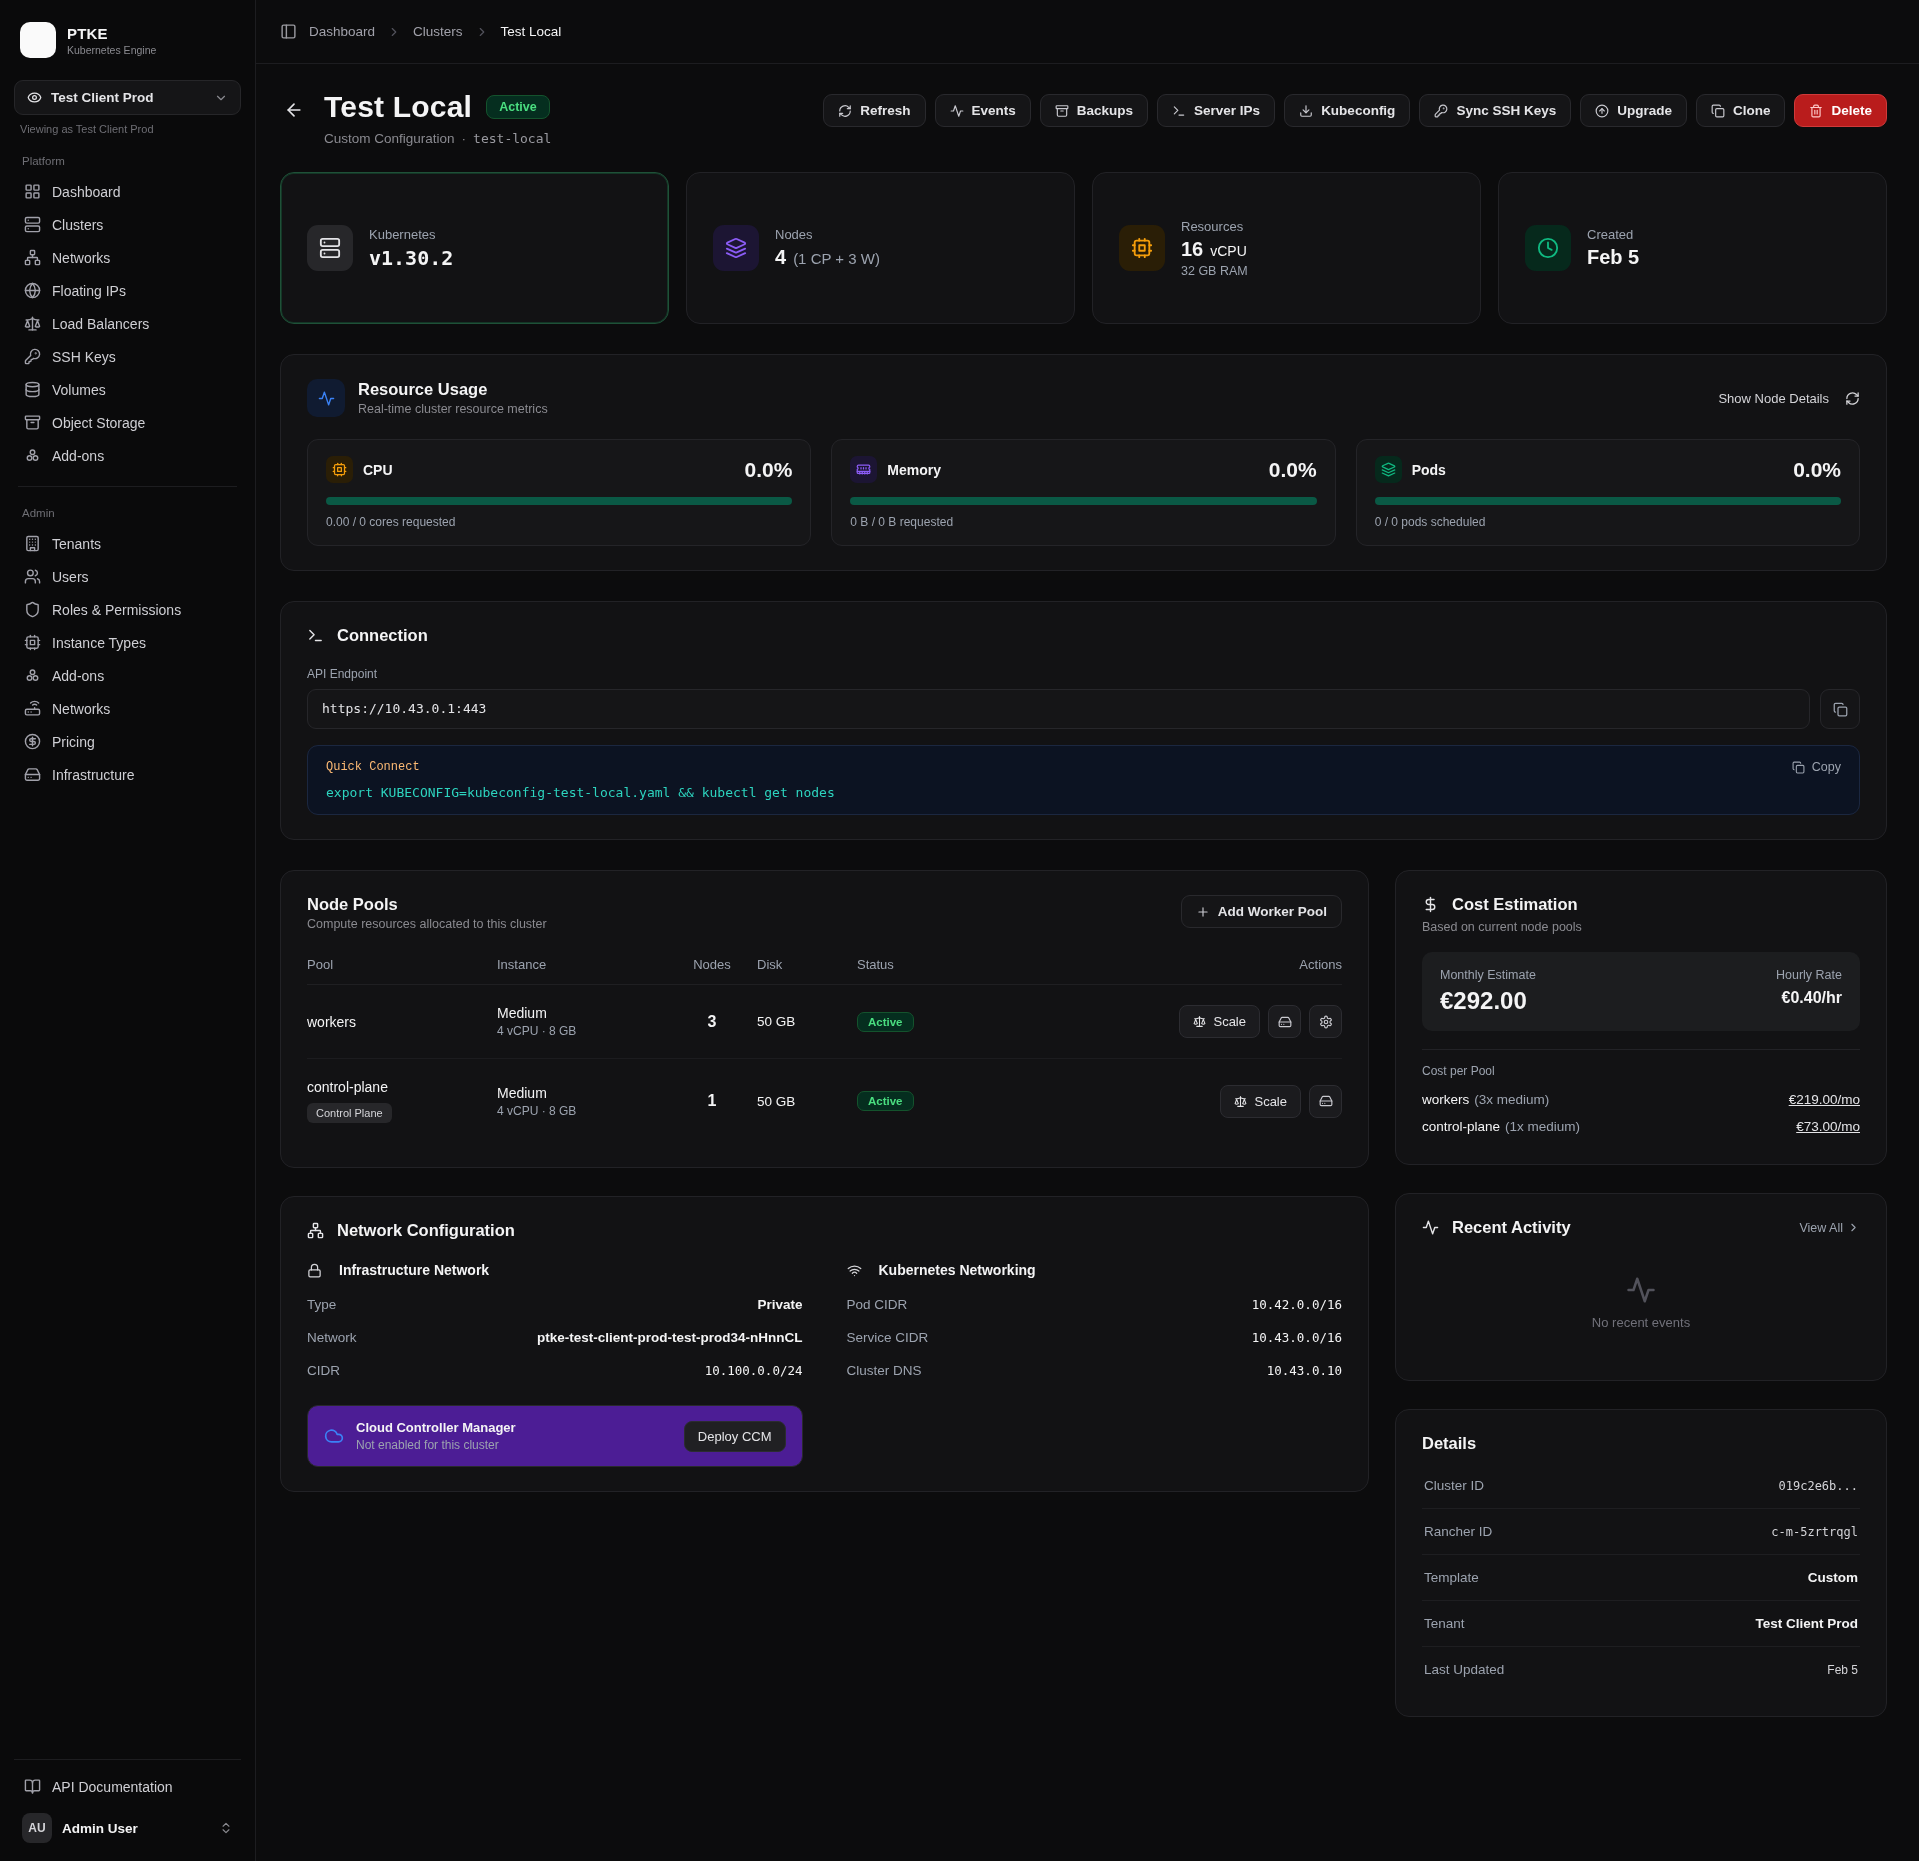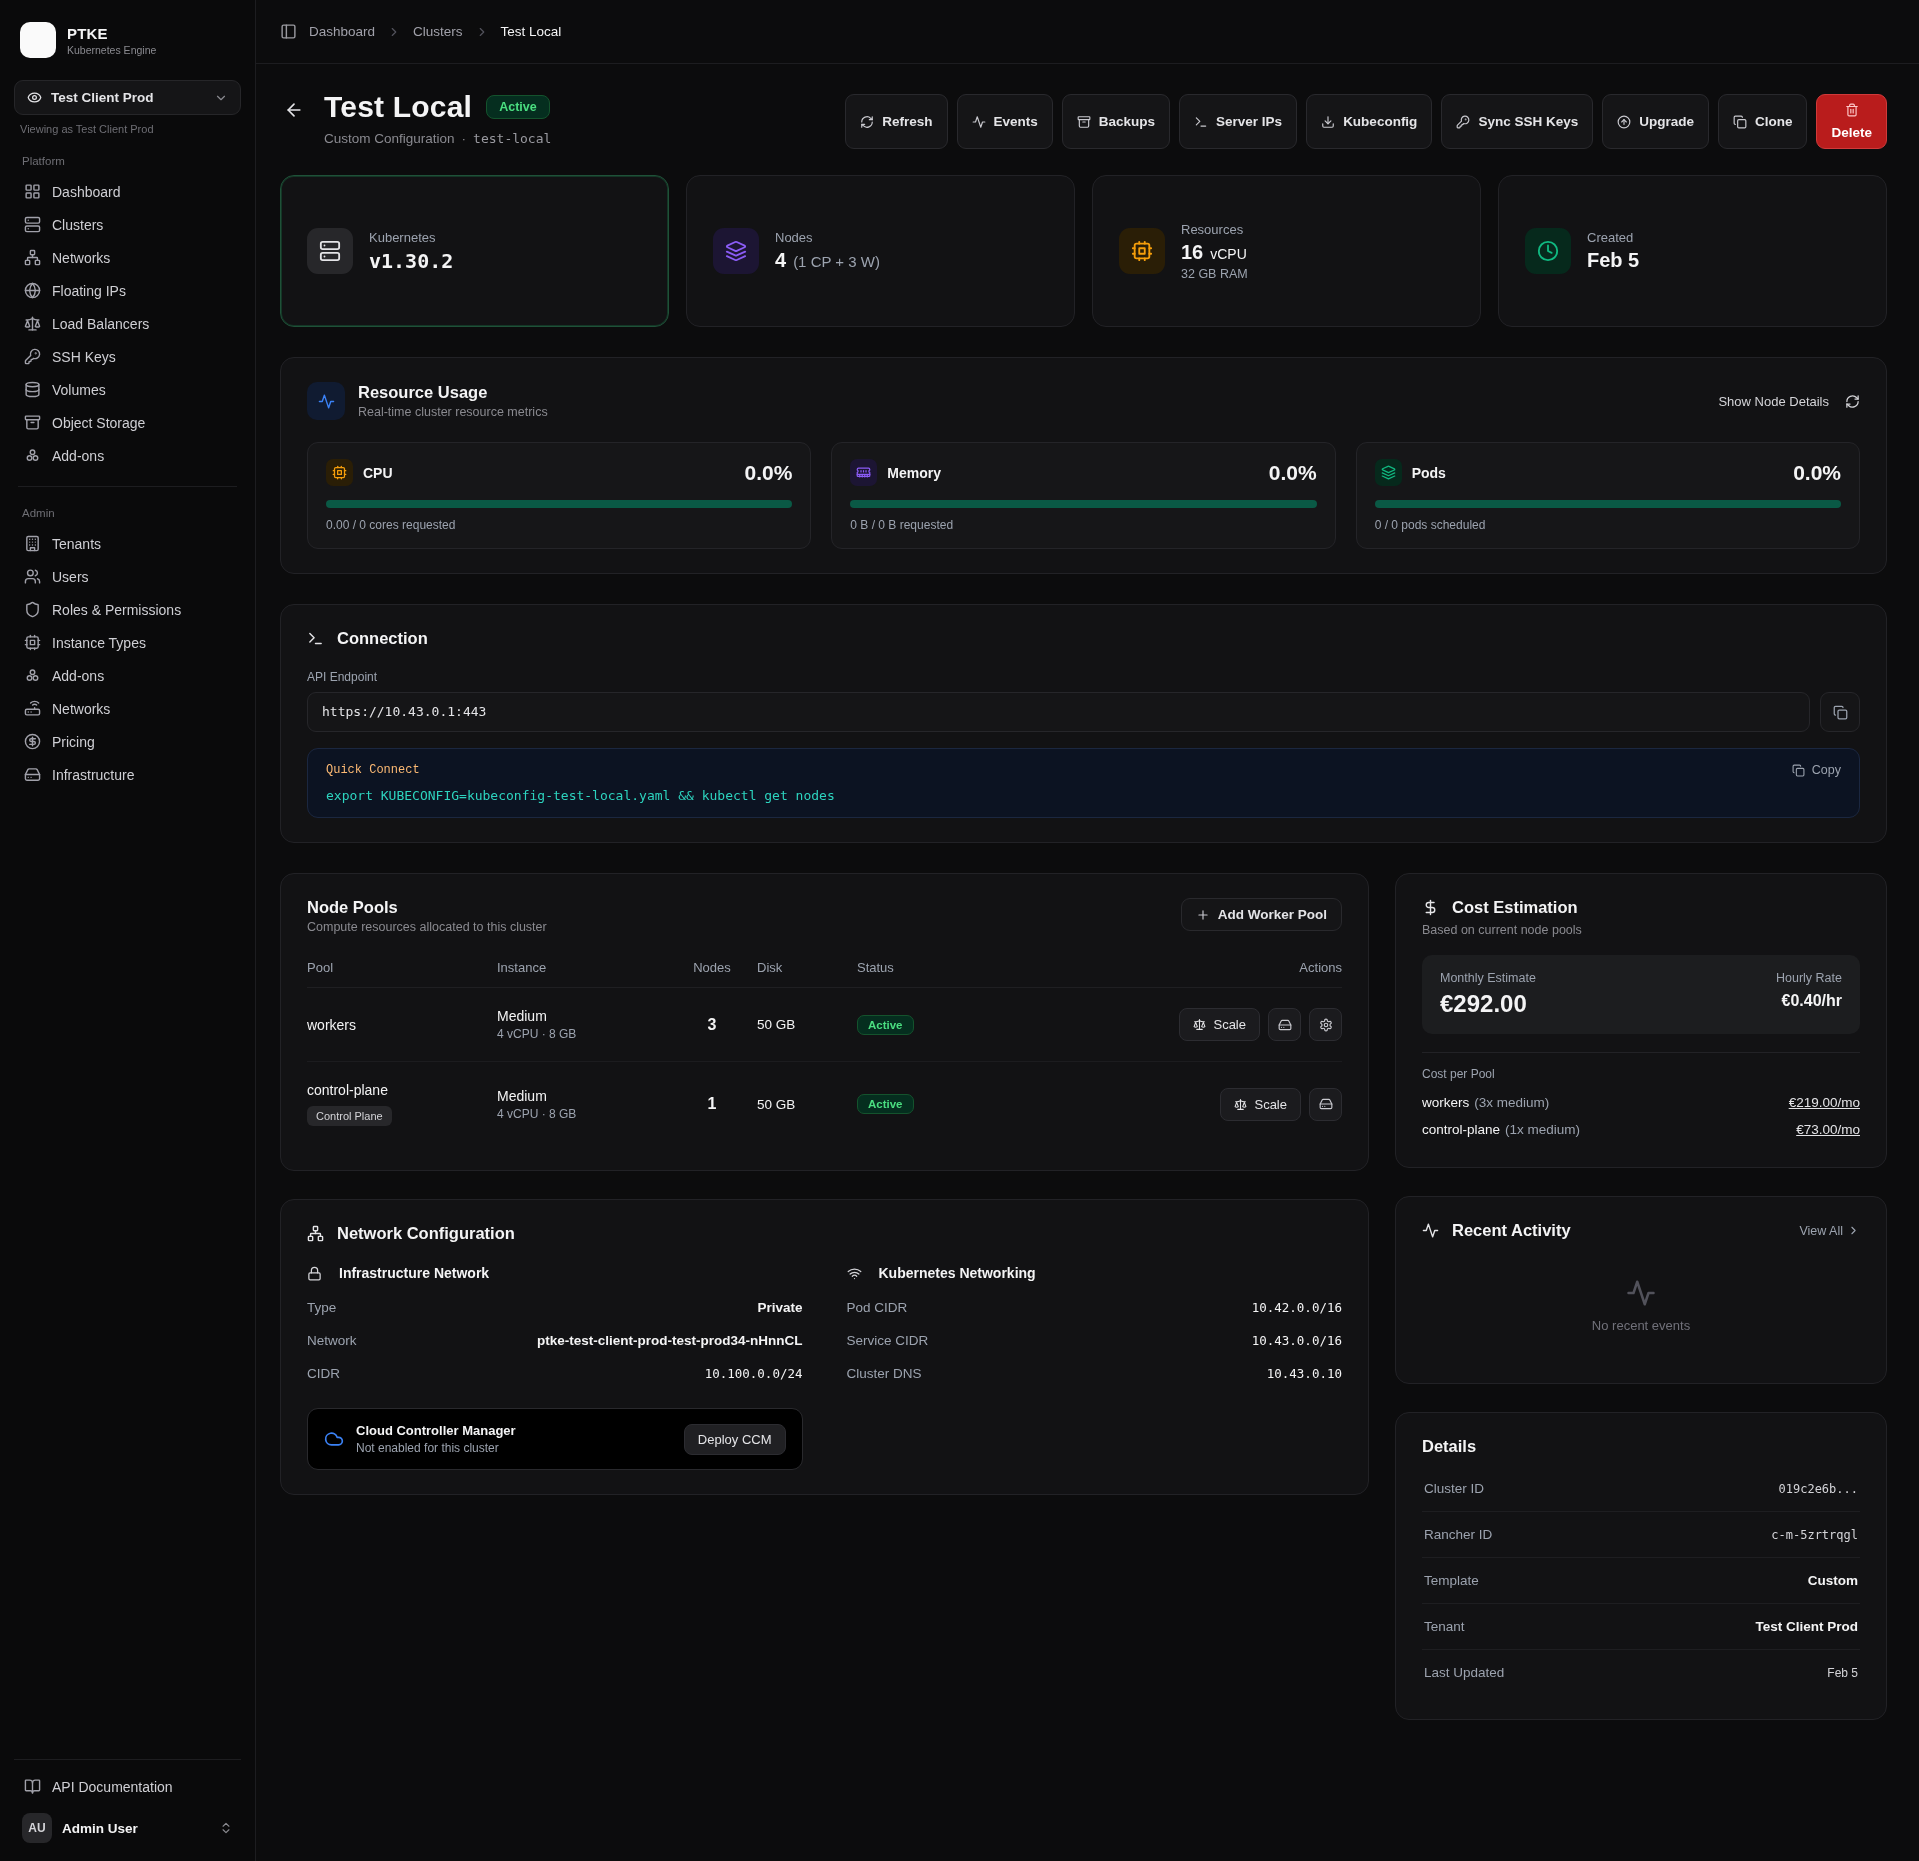--- a/index.html
+++ b/index.html
@@ -54,21 +54,21 @@
   .page-title { font-size:30px; font-weight:700; letter-spacing:.2px; }
   .badge-active { background:#052e1f; border:1px solid #14532d; color:#4ade80;
     font-size:12.5px; font-weight:600; padding:4px 12px; border-radius:8px; }
   .page-sub { margin-top:7px; font-size:13.5px; color:#8a8a90; display:flex; align-items:center; gap:7px; }
   .page-sub .mono { font-size:13px; color:#9a9aa0; }
   .head-actions { margin-left:auto; display:flex; gap:9px; margin-top:4px; }
   .btn { display:inline-flex; align-items:center; gap:8px; background:#151517; border:1px solid #29292d;
     color:#e4e4e7; font-size:13.5px; font-weight:550; padding:8px 14px; border-radius:9px; cursor:pointer;
     font-family:"Liberation Sans", sans-serif; white-space:nowrap; }
   .btn .ic { color:#c9c9cf; }
-  .btn-danger { background:#b91c1c; border-color:#d03a3a; color:#fff;flex-direction:column; }
+  .btn-danger { background:#b91c1c; border-color:#d03a3a; color:#fff; }
   .btn-danger .ic { color:#fecaca; }
 
   
   .info-grid { display:grid; grid-template-columns:repeat(4,1fr); gap:17px; margin-top:26px; }
   .info-card { background:#121214; border:1px solid #222226; border-radius:14px;
     height:152px; display:flex; align-items:center; padding:0 26px; gap:16px; cursor:pointer; }
   .info-card.selected { border-color:#1f5138; box-shadow:0 0 0 1px #143626 inset; }
   .chip { width:46px; height:46px; border-radius:11px; display:flex; align-items:center; justify-content:center; }
   .chip-gray { background:#27272a; color:#e4e4e7; }
   .chip-violet { background:#1c1533; color:#8b5cf6; }
@@ -139,21 +139,21 @@
   .icon-btn-sm { width:33px; height:33px; background:#1b1b1e; border:1px solid #2c2c31; border-radius:8px;
     color:#c9c9cf; display:flex; align-items:center; justify-content:center; cursor:pointer; }
 
   
   .net-grid { display:grid; grid-template-columns:1fr 1fr; column-gap:44px; margin-top:22px; }
   .net-sec-title { display:flex; align-items:center; gap:17px; font-size:14px; font-weight:650; margin-bottom:10px; color:#f4f4f5; }
   .net-row { display:flex; align-items:center; justify-content:space-between; padding:9px 0; }
   .net-label { font-size:13.5px; color:#9ca3af; }
   .net-value { font-size:13.5px; font-weight:600; text-align:right; }
   .net-value.mono { font-size:12.5px; font-weight:500; }
-  .ccm-panel { margin-top:18px; background:#000000; border:1px solid #29292d; border-radius:11px;
+  .ccm-panel { margin-top:18px; background:#4c1d95; border:1px solid #29292d; border-radius:11px;
     padding:14px 16px; display:flex; align-items:center; gap:12px; }
   .ccm-title { font-size:13px; font-weight:650; }
   .ccm-sub { font-size:12px; color:#9ca3af; margin-top:3px; }
   .ccm-panel .btn-sm { margin-left:auto; background:#202023; }
 
   
   .estimate-panel { margin-top:18px; background:#1c1d1f; border-radius:10px; padding:16px 18px;
     display:flex; align-items:flex-start; }
   .est-label { font-size:12.5px; color:#9ca3af; }
   .est-value { font-size:24px; font-weight:700; margin-top:5px; }

